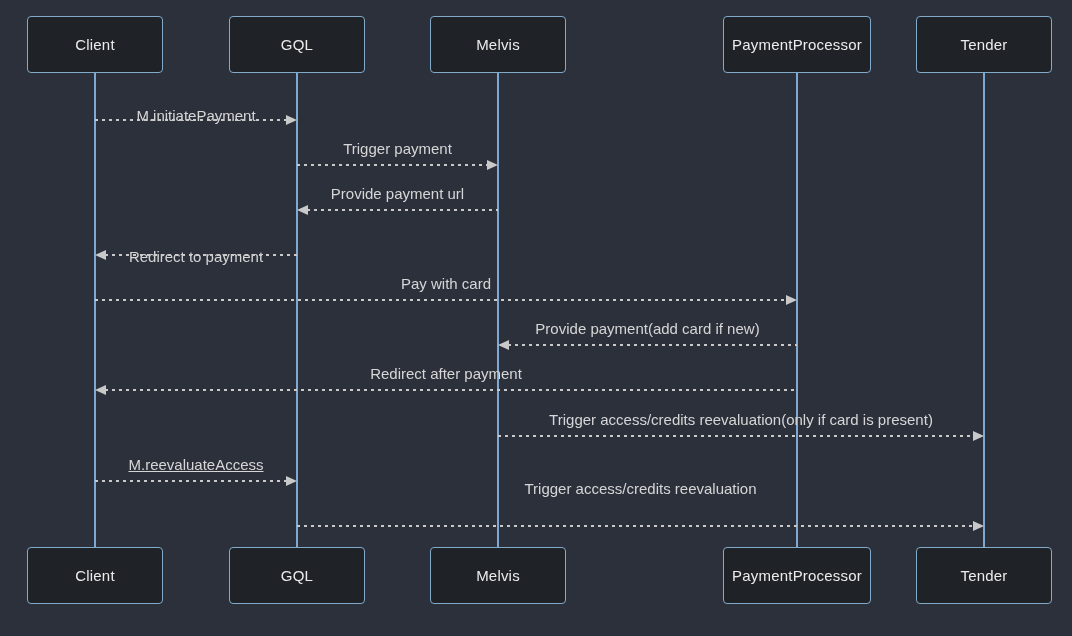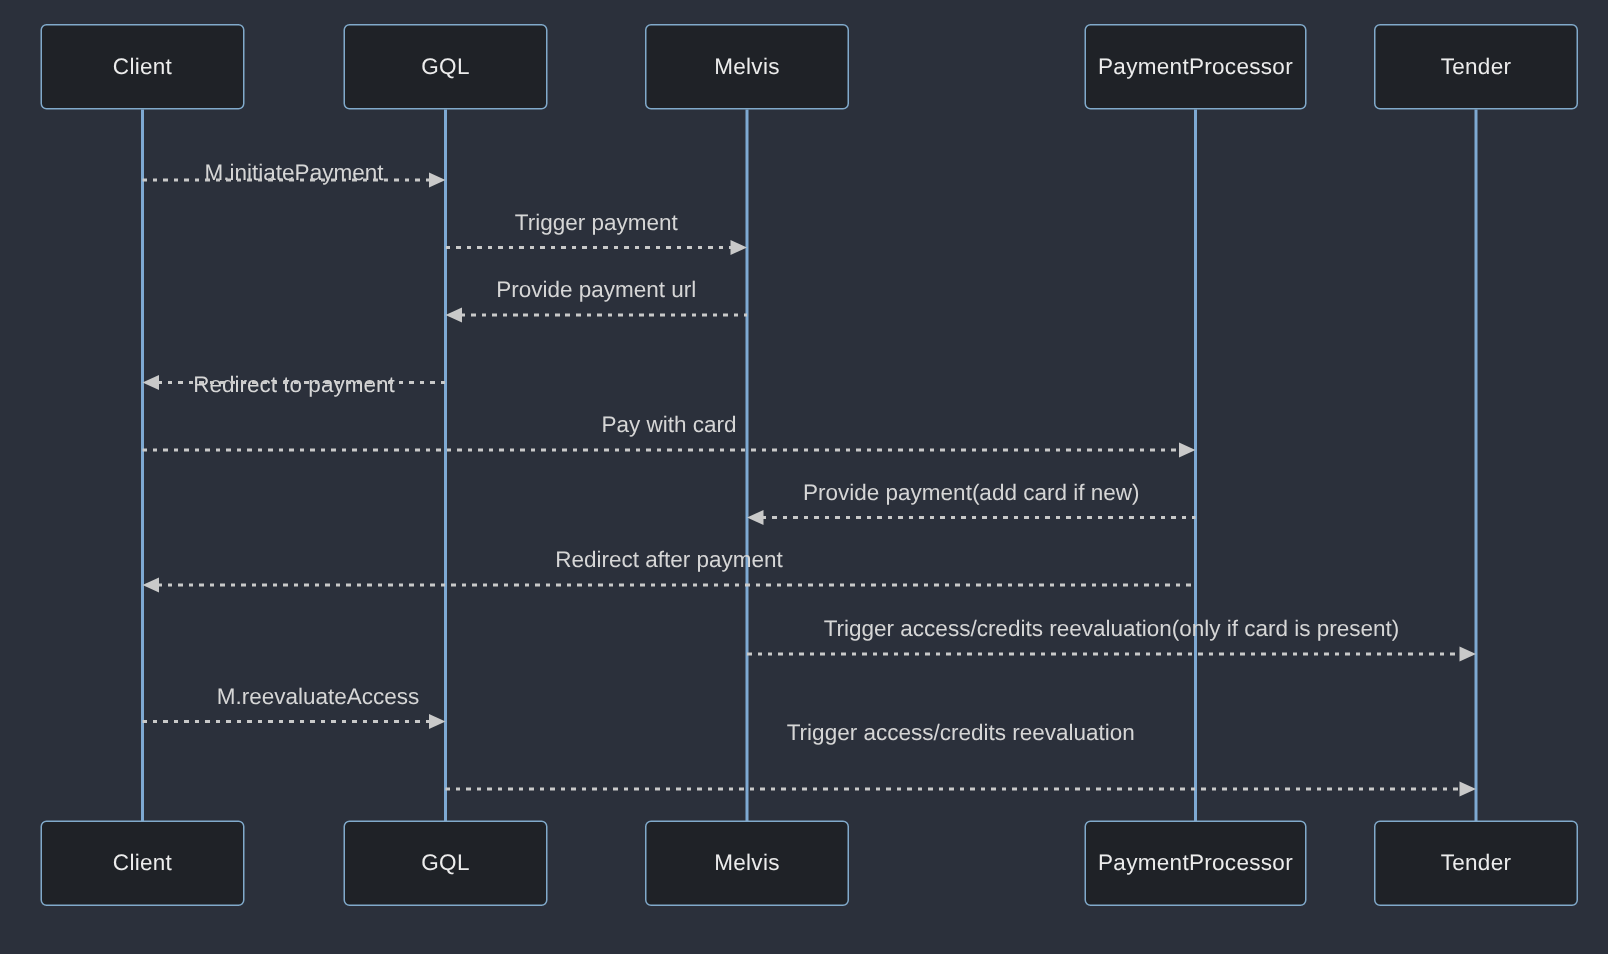--- a/index.html
+++ b/index.html
@@ -111,19 +111,19 @@
     <div class="arrow-head right" style="top: 295px; left: 786px;"></div>
     <div class="msg-label" style="left: 647.5px; top: 320px;">Provide payment(add card if new)</div>
     <div class="msg-line" style="top: 344px; left: 508px; width: 289px;"></div>
     <div class="arrow-head left" style="top: 340px; left: 498px;"></div>
     <div class="msg-label" style="left: 446px; top: 365px;">Redirect after payment</div>
     <div class="msg-line" style="top: 389px; left: 105px; width: 692px;"></div>
     <div class="arrow-head left" style="top: 385px; left: 95px;"></div>
     <div class="msg-label" style="left: 741px; top: 411px;">Trigger access/credits reevaluation(only if card is present)</div>
     <div class="msg-line" style="top: 435px; left: 498px; width: 476px;"></div>
     <div class="arrow-head right" style="top: 431px; left: 973px;"></div>
-    <div class="msg-label" style="left: 212px; top: 456px;">M.reevaluateAccess</div>
+    <div class="msg-label" style="left: 196px; top: 456px; text-decoration: underline;">M.reevaluateAccess</div>
     <div class="msg-line" style="top: 480px; left: 95px; width: 192px;"></div>
     <div class="arrow-head right" style="top: 476px; left: 286px;"></div>
     <div class="msg-label" style="left: 640.5px; top: 480px;">Trigger access/credits reevaluation</div>
     <div class="msg-line" style="top: 525px; left: 297px; width: 677px;"></div>
     <div class="arrow-head right" style="top: 521px; left: 973px;"></div>
   </div>
 
 </body></html>

